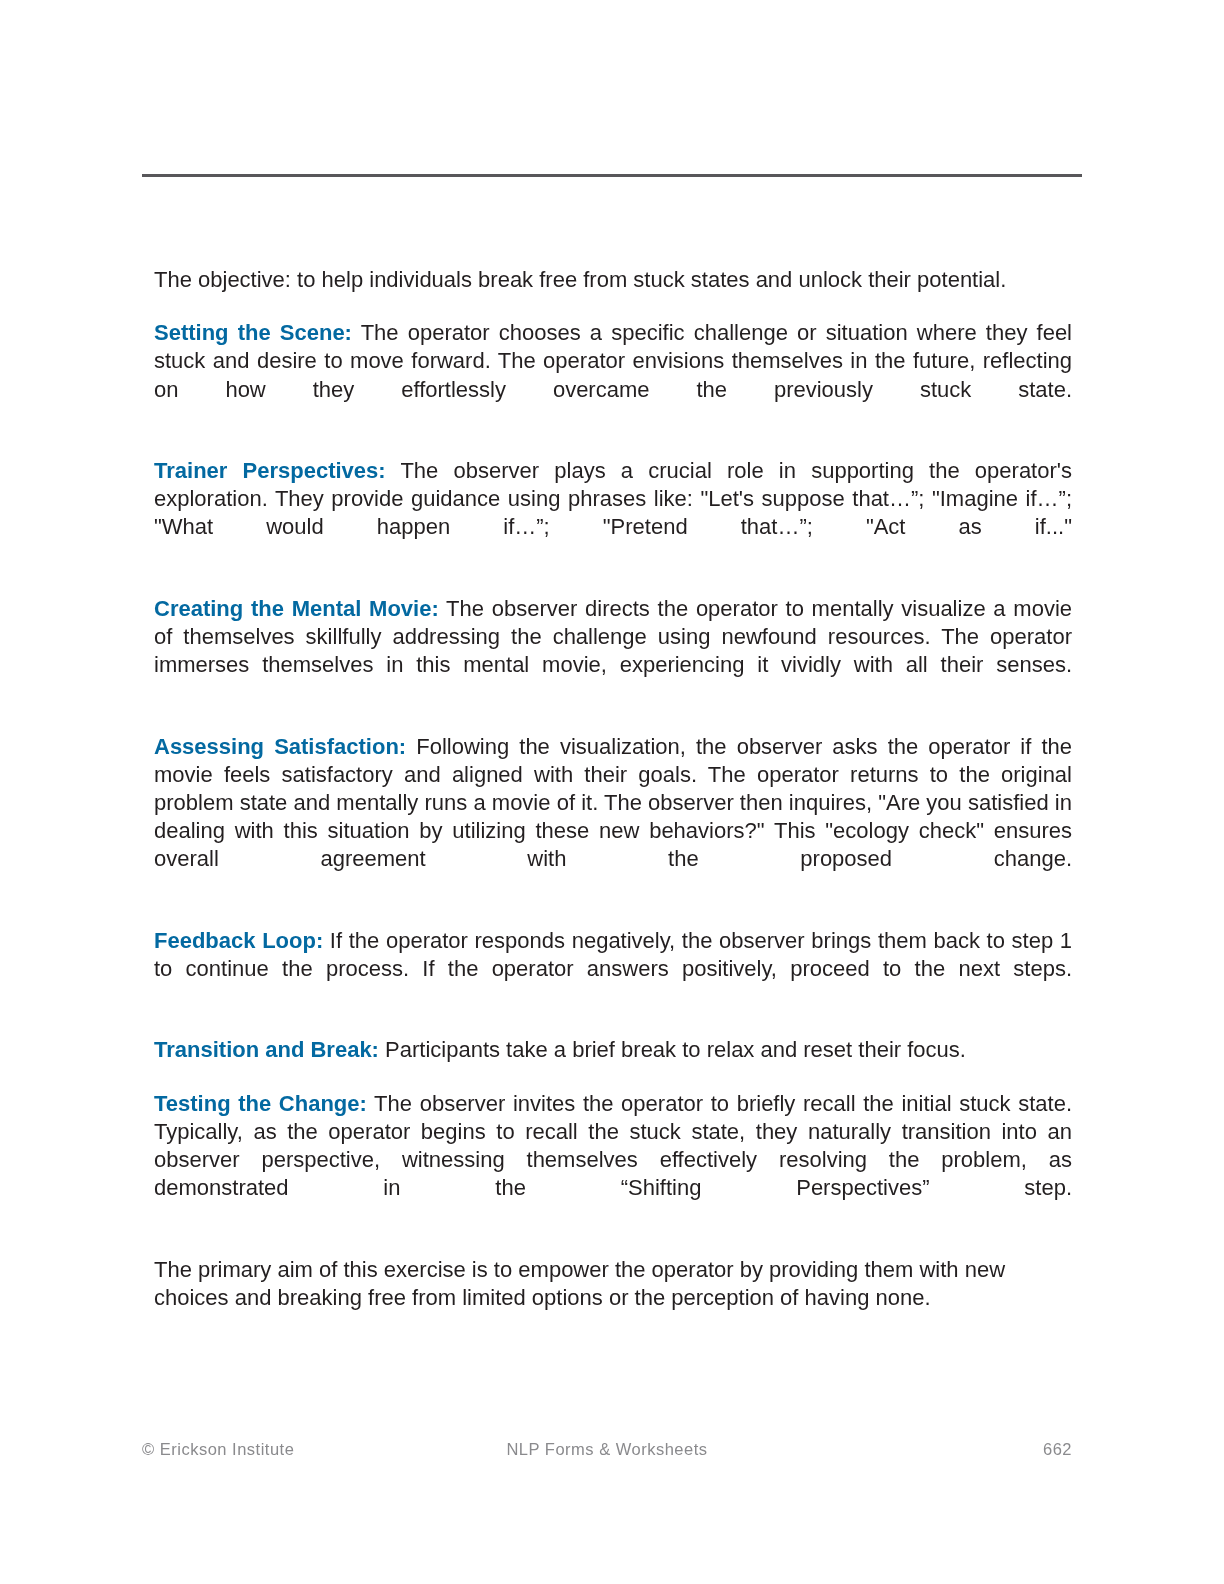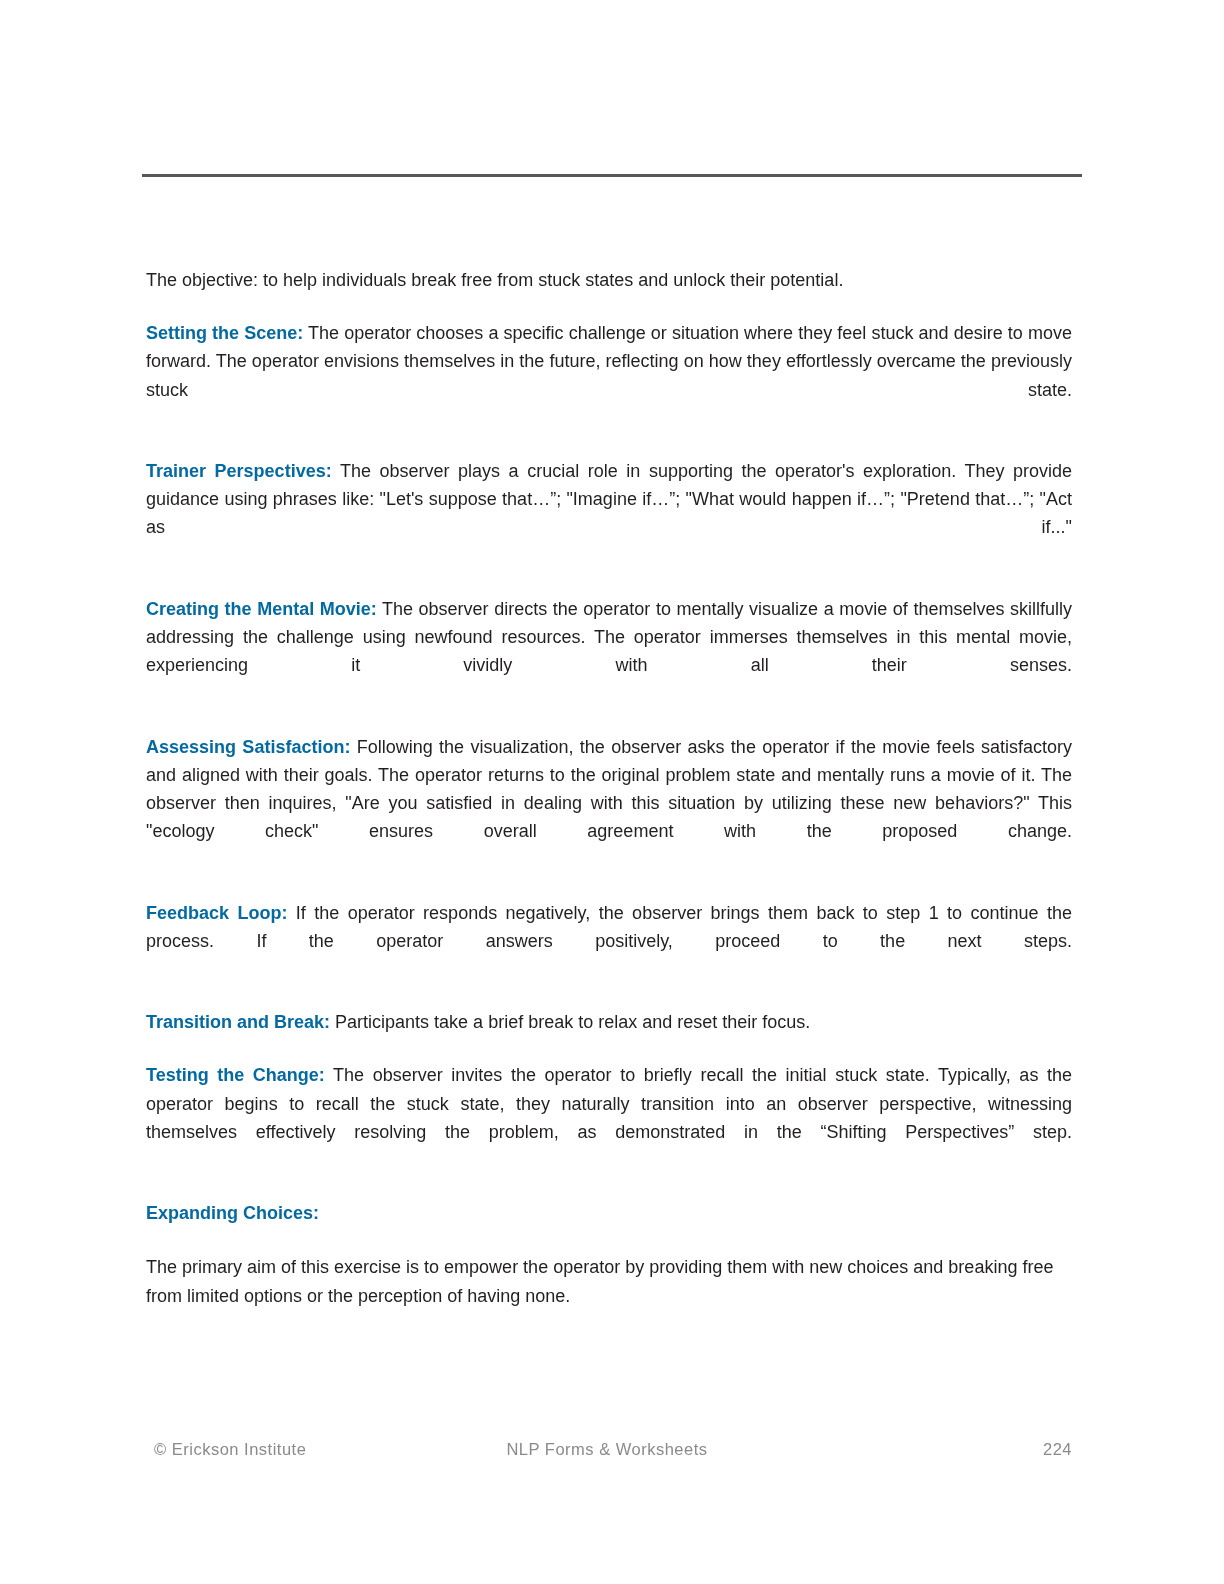--- a/index.html
+++ b/index.html
@@ -39,22 +39,22 @@
   }
 
   
   .body-block {
     position: absolute;
     left: 142px;
     top: 266px;
     width: 930px;
   }
   p.para {
-    margin: 0 0 25px 4px;
-    font-size: 18px;
+    margin: 0 0 25px 12px;
+    font-size: 22px;
     line-height: 28.2px;
     color: #231f20;
     text-align: justify;
     text-justify: inter-word;
     -webkit-hyphens: none;
     hyphens: none;
   }
   p.para:last-child { margin-bottom: 0; }
   p.para.nojust { text-align: left; }
   p.para.lead-only { margin-bottom: 26px; }
@@ -77,21 +77,21 @@
     top: 1437px;
     width: 930px;
     height: 24px;
     font-size: 16.5px;
     line-height: 24px;
     color: #8a8a8d;
     letter-spacing: 0.5px;
   }
   .footer-left {
     position: absolute;
-    left: 12px;
+    left: 0;
     top: 0;
     white-space: nowrap;
   }
   .footer-center {
     position: absolute;
     left: 0;
     top: 0;
     width: 930px;
     text-align: center;
     white-space: nowrap;
@@ -139,29 +139,26 @@
     </p>
 
     <p class="para nojust">
       <span class="lead">Transition and Break:</span><span> Participants take a brief break to relax and reset their focus.</span>
     </p>
 
     <p class="para">
       <span class="lead">Testing the Change:</span><span> The observer invites the operator to briefly recall the initial stuck state. Typically, as the operator begins to recall the stuck state, they naturally transition into an observer perspective, witnessing themselves effectively resolving the problem, as demonstrated in the “Shifting Perspectives” step.</span>
     </p>
 
-    <p class="para nojust lead-only">
-      <span class="lead">Expanding Choices:</span>
-    </p>
 
     <p class="para nojust">
       <span>The primary aim of this exercise is to empower the operator by providing them with new choices and breaking free from limited options or the perception of having none.</span>
     </p>
 
   </div>
 
   <div class="footer">
     <span class="footer-left">© Erickson Institute</span>
     <span class="footer-center">NLP Forms &amp; Worksheets</span>
-    <span class="footer-right">224</span>
+    <span class="footer-right">662</span>
   </div>
 
 </div>
 
 </body></html>

